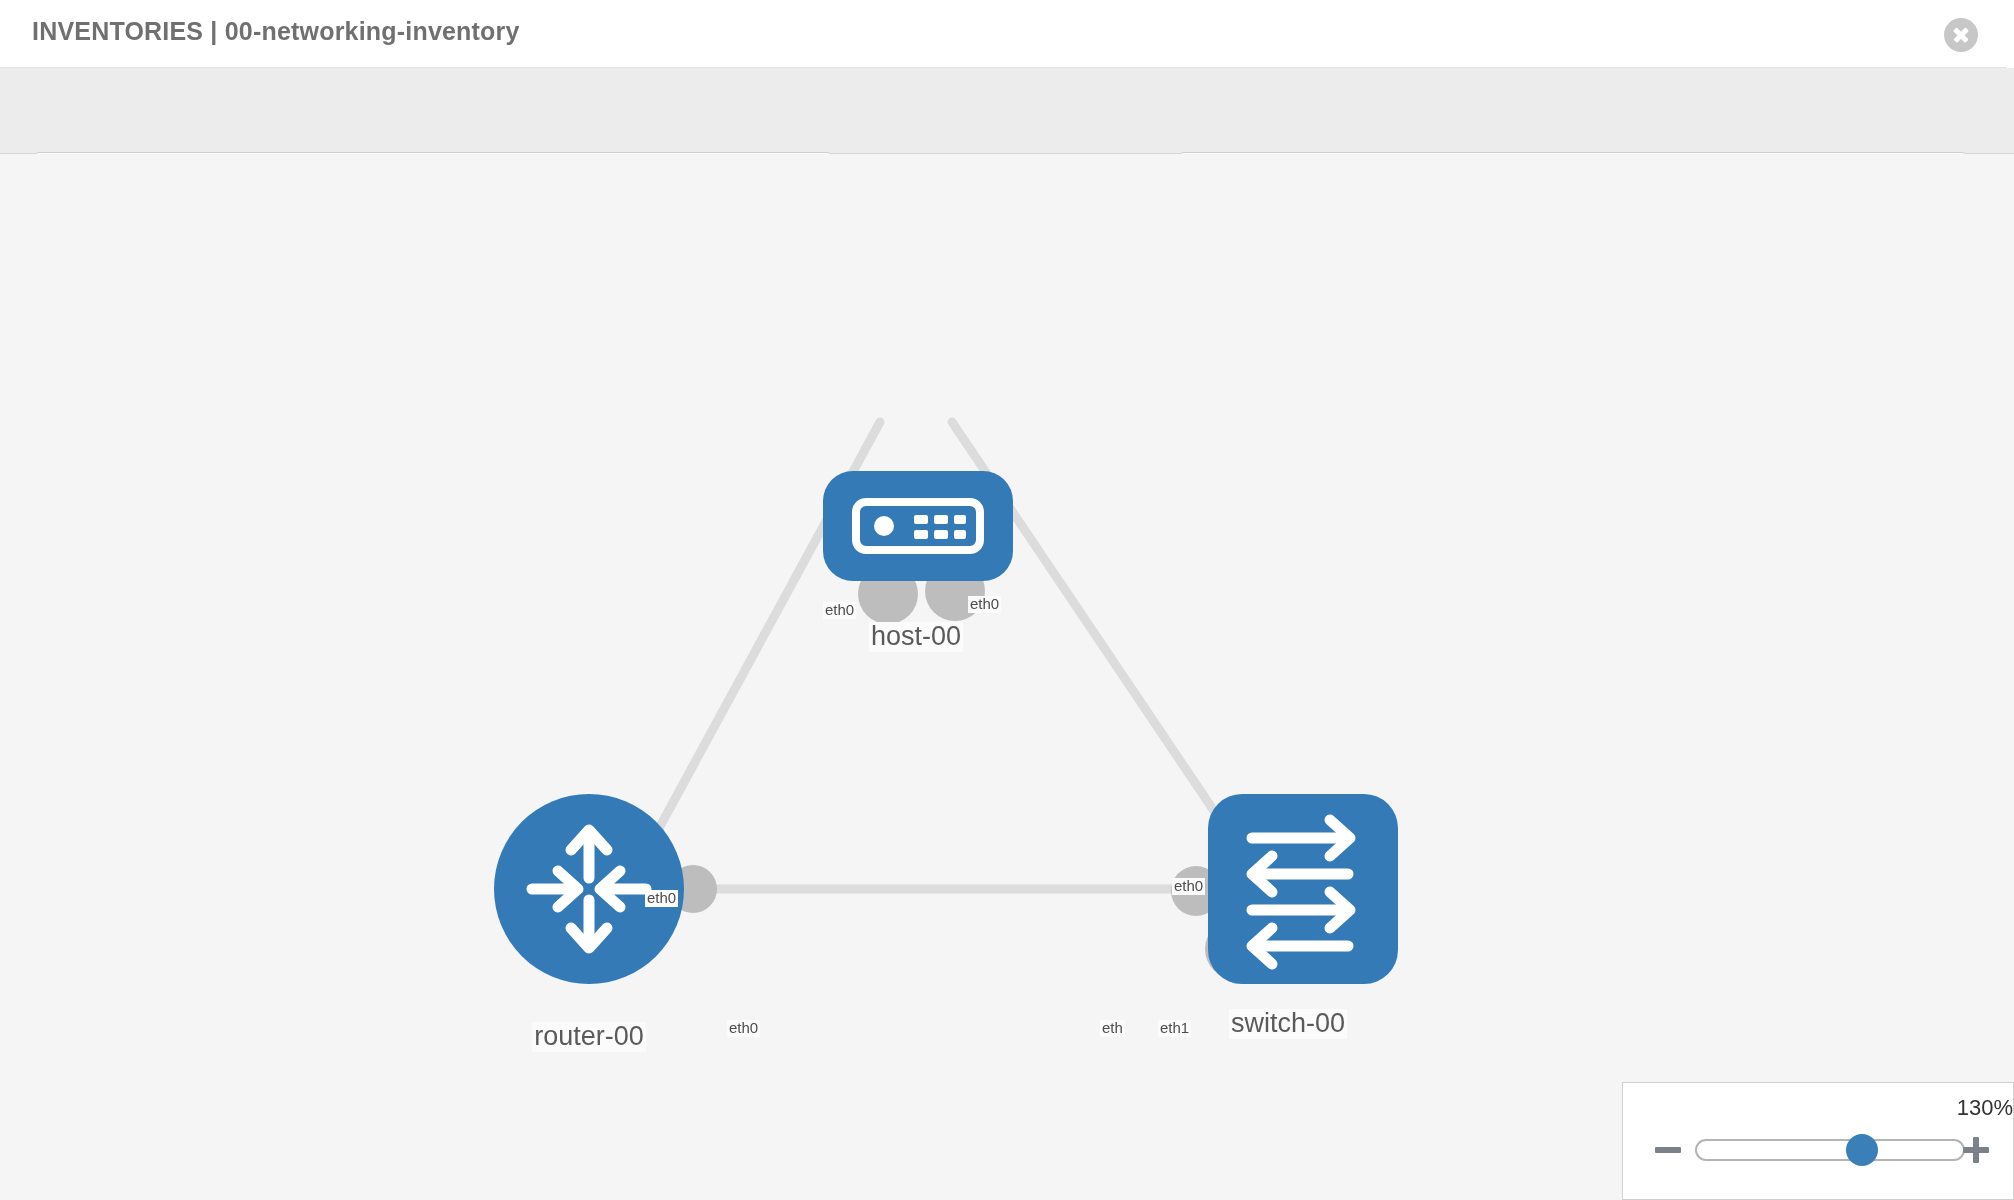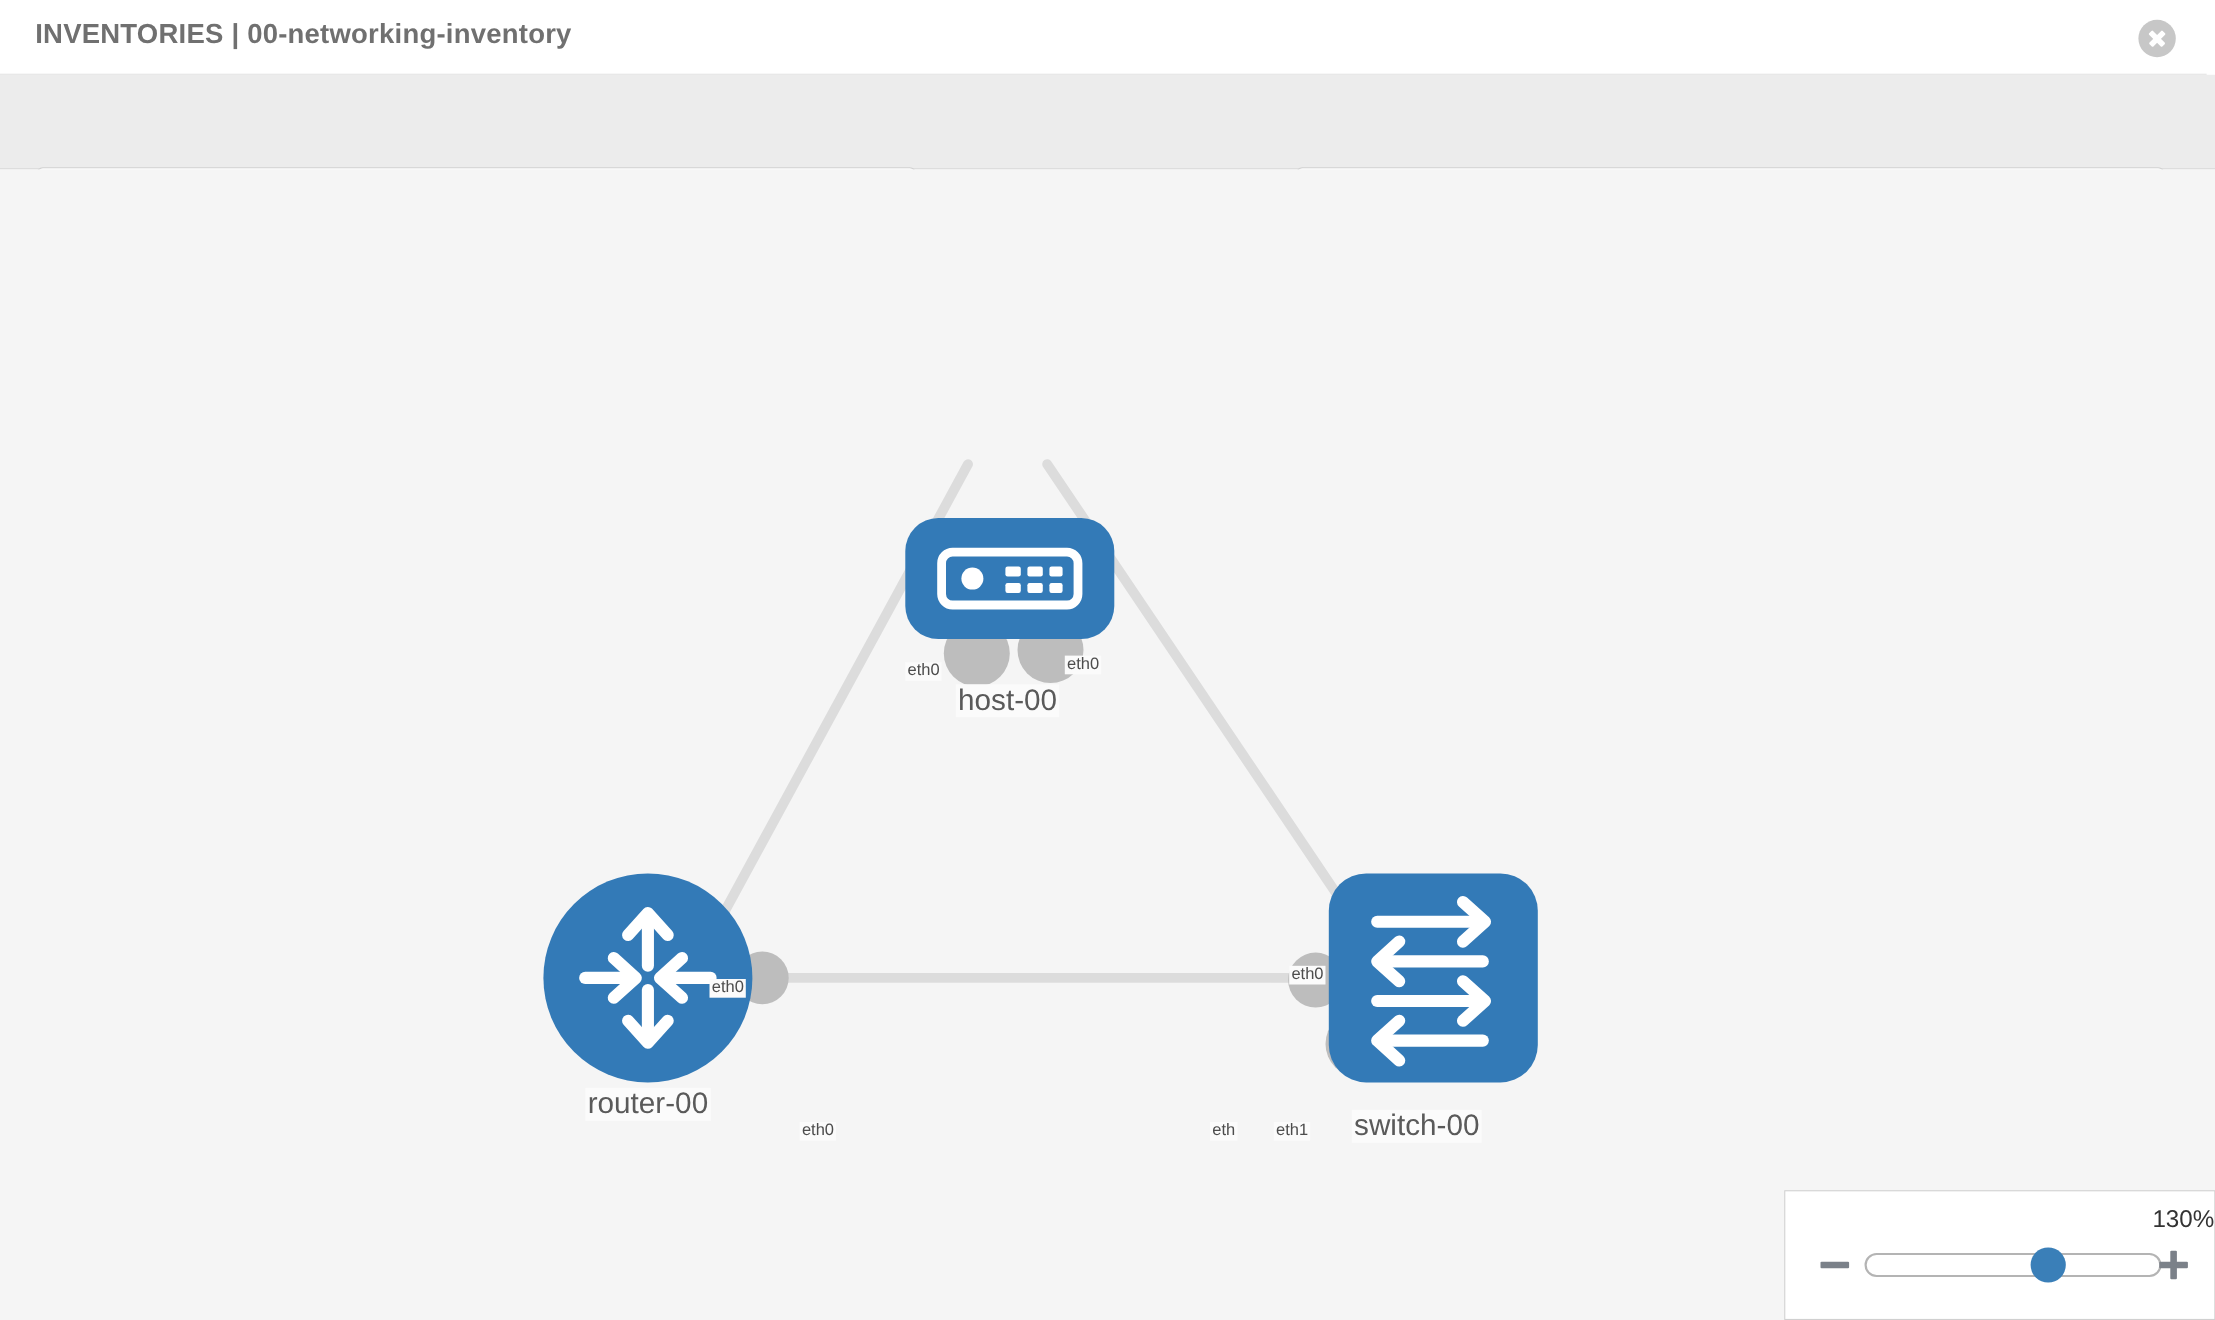--- a/index.html
+++ b/index.html
@@ -312,21 +312,21 @@
           <polyline points="1330,738 1350,756 1330,774"></polyline>
 
           <line x1="1348" y1="792" x2="1254" y2="792"></line>
           <polyline points="1272,774 1252,792 1272,810"></polyline>
         </g>
       </g>
     </svg>
 
     <div class="node-label" style="left:916px; top:430px;margin-top:38px;">host-00</div>
 
-    <div class="node-label" style="left:589px; top:835px;">router-00</div>
+    <div class="node-label" style="left:589px; top:868px;">router-00</div>
 
     <div class="node-label" style="left:1288px; top:855px;">switch-00</div>
 
     <div class="link-label" style="left:823px; top:448px;">eth0</div>
 
     <div class="link-label" style="left:968px; top:442px;">eth0</div>
 
     <div class="link-label" style="left:645px; top:736px;">eth0</div>
 
     <div class="link-label" style="left:1172px; top:724px;">eth0</div>

